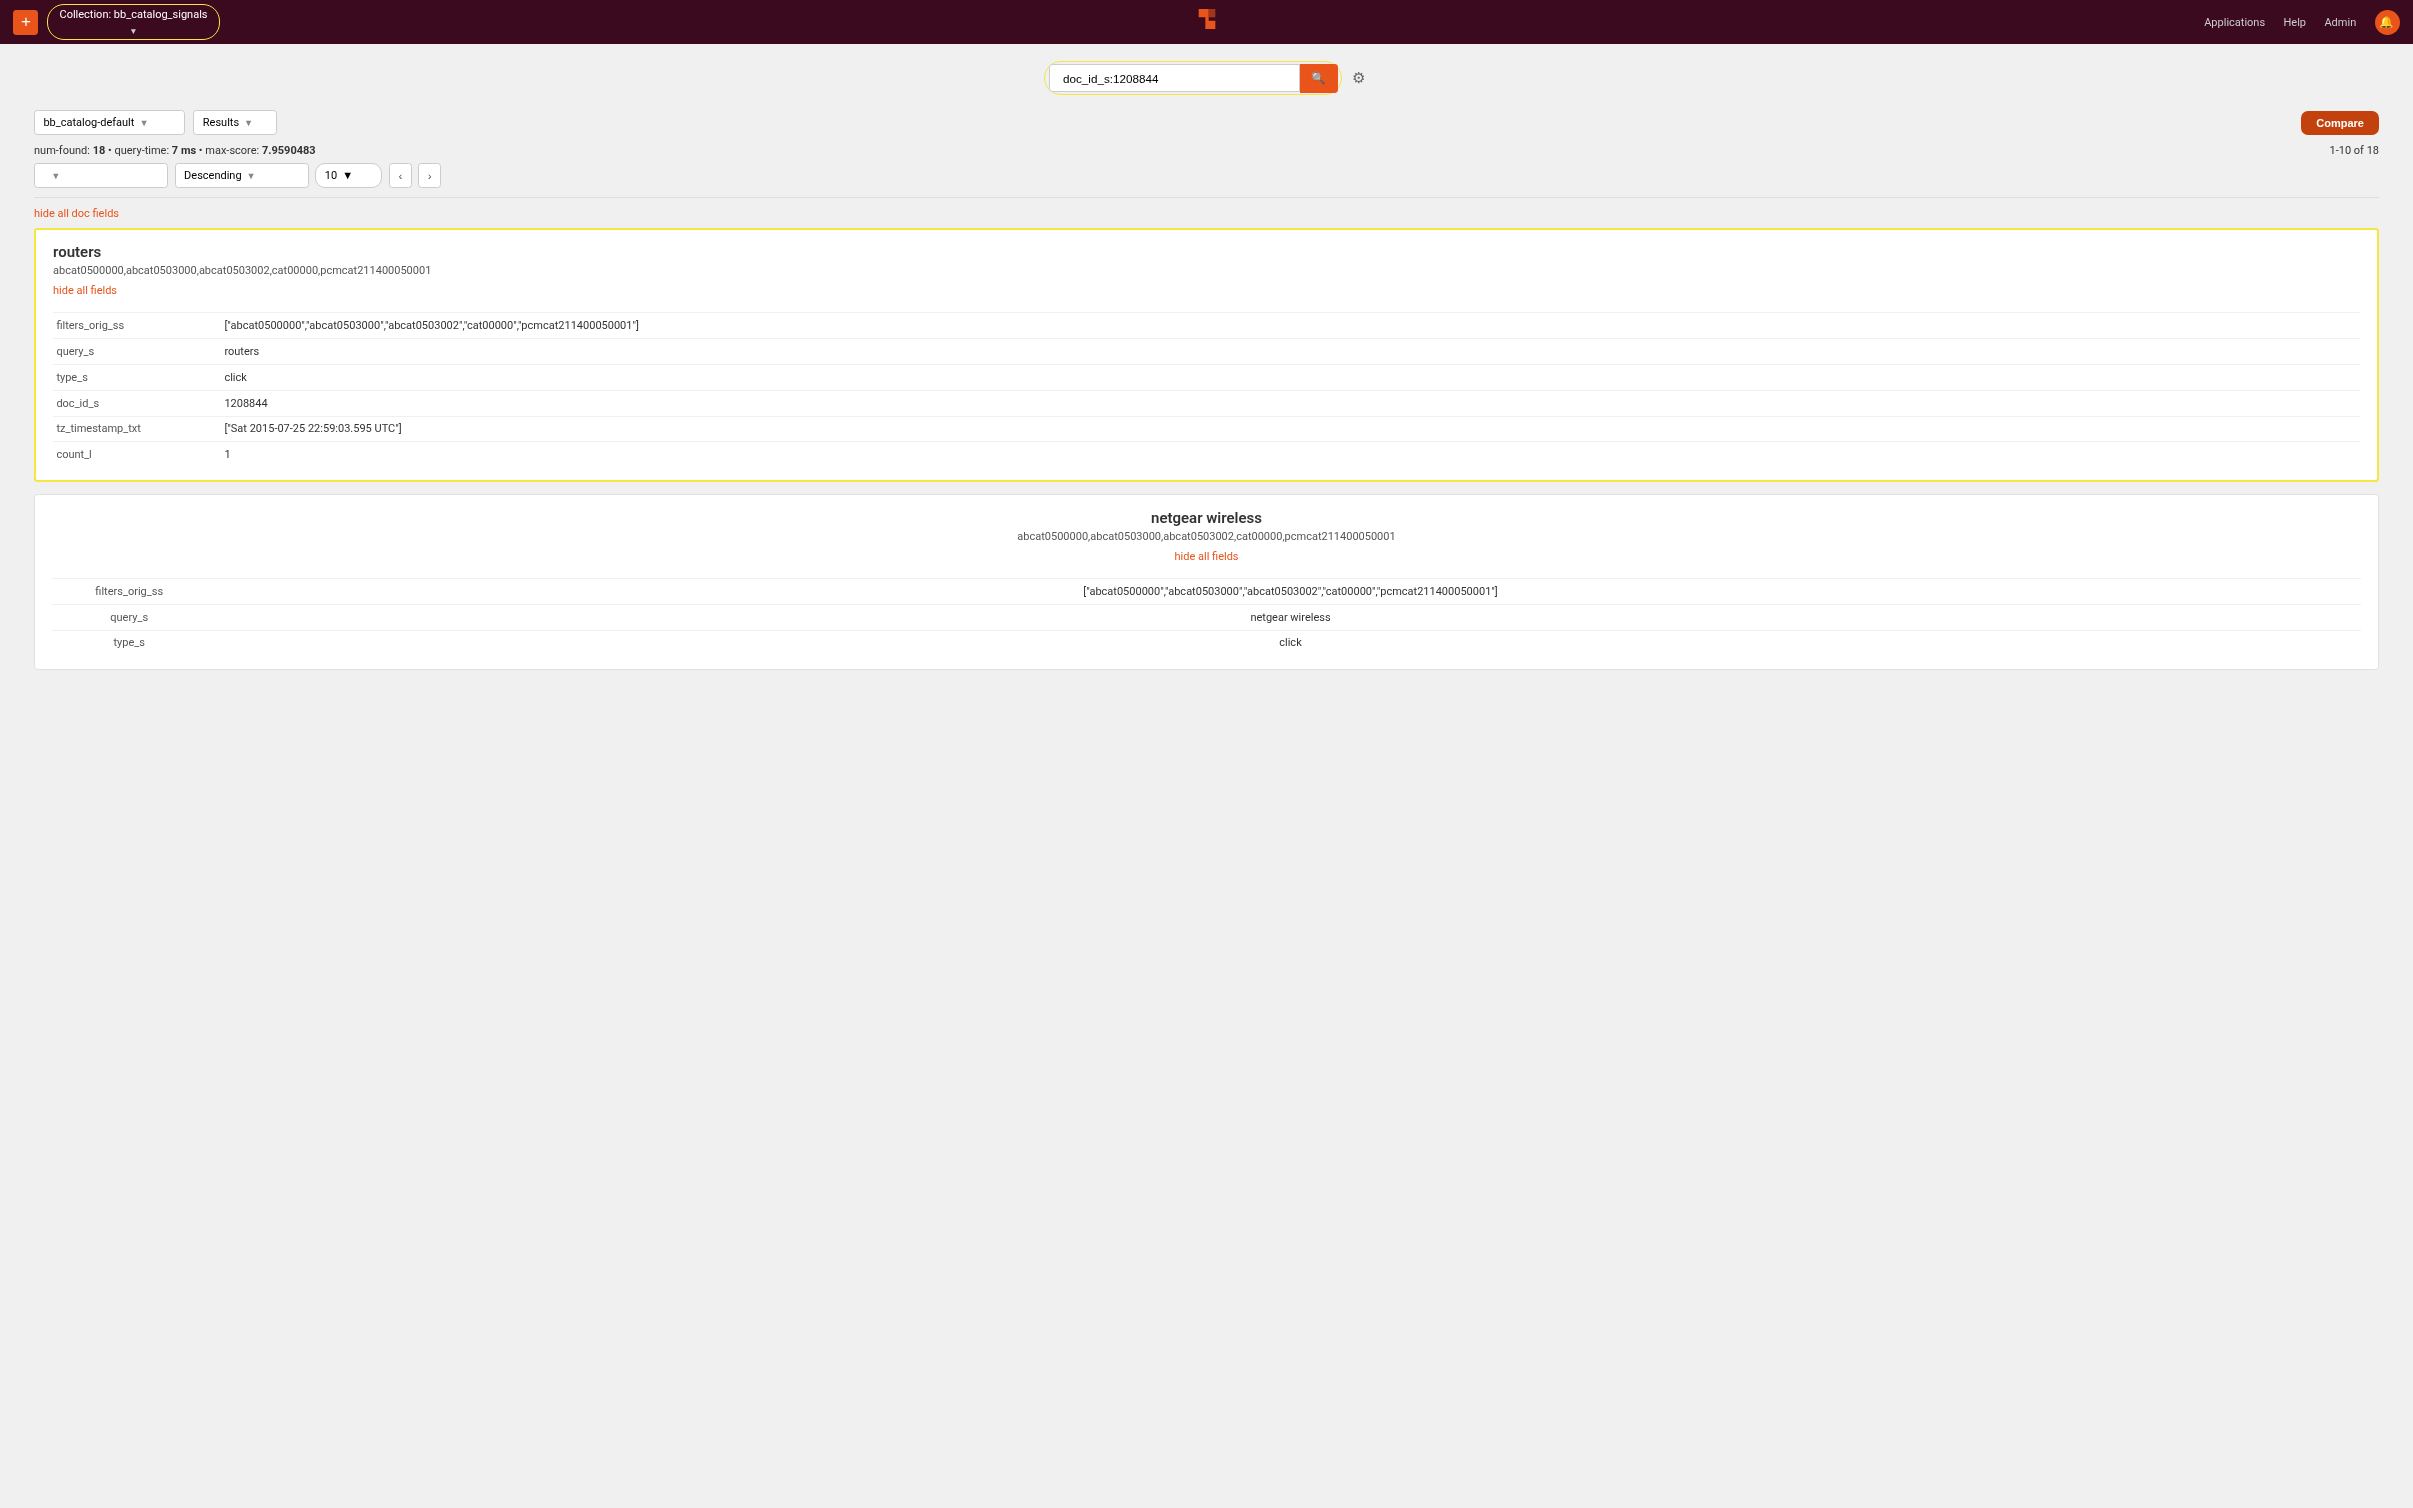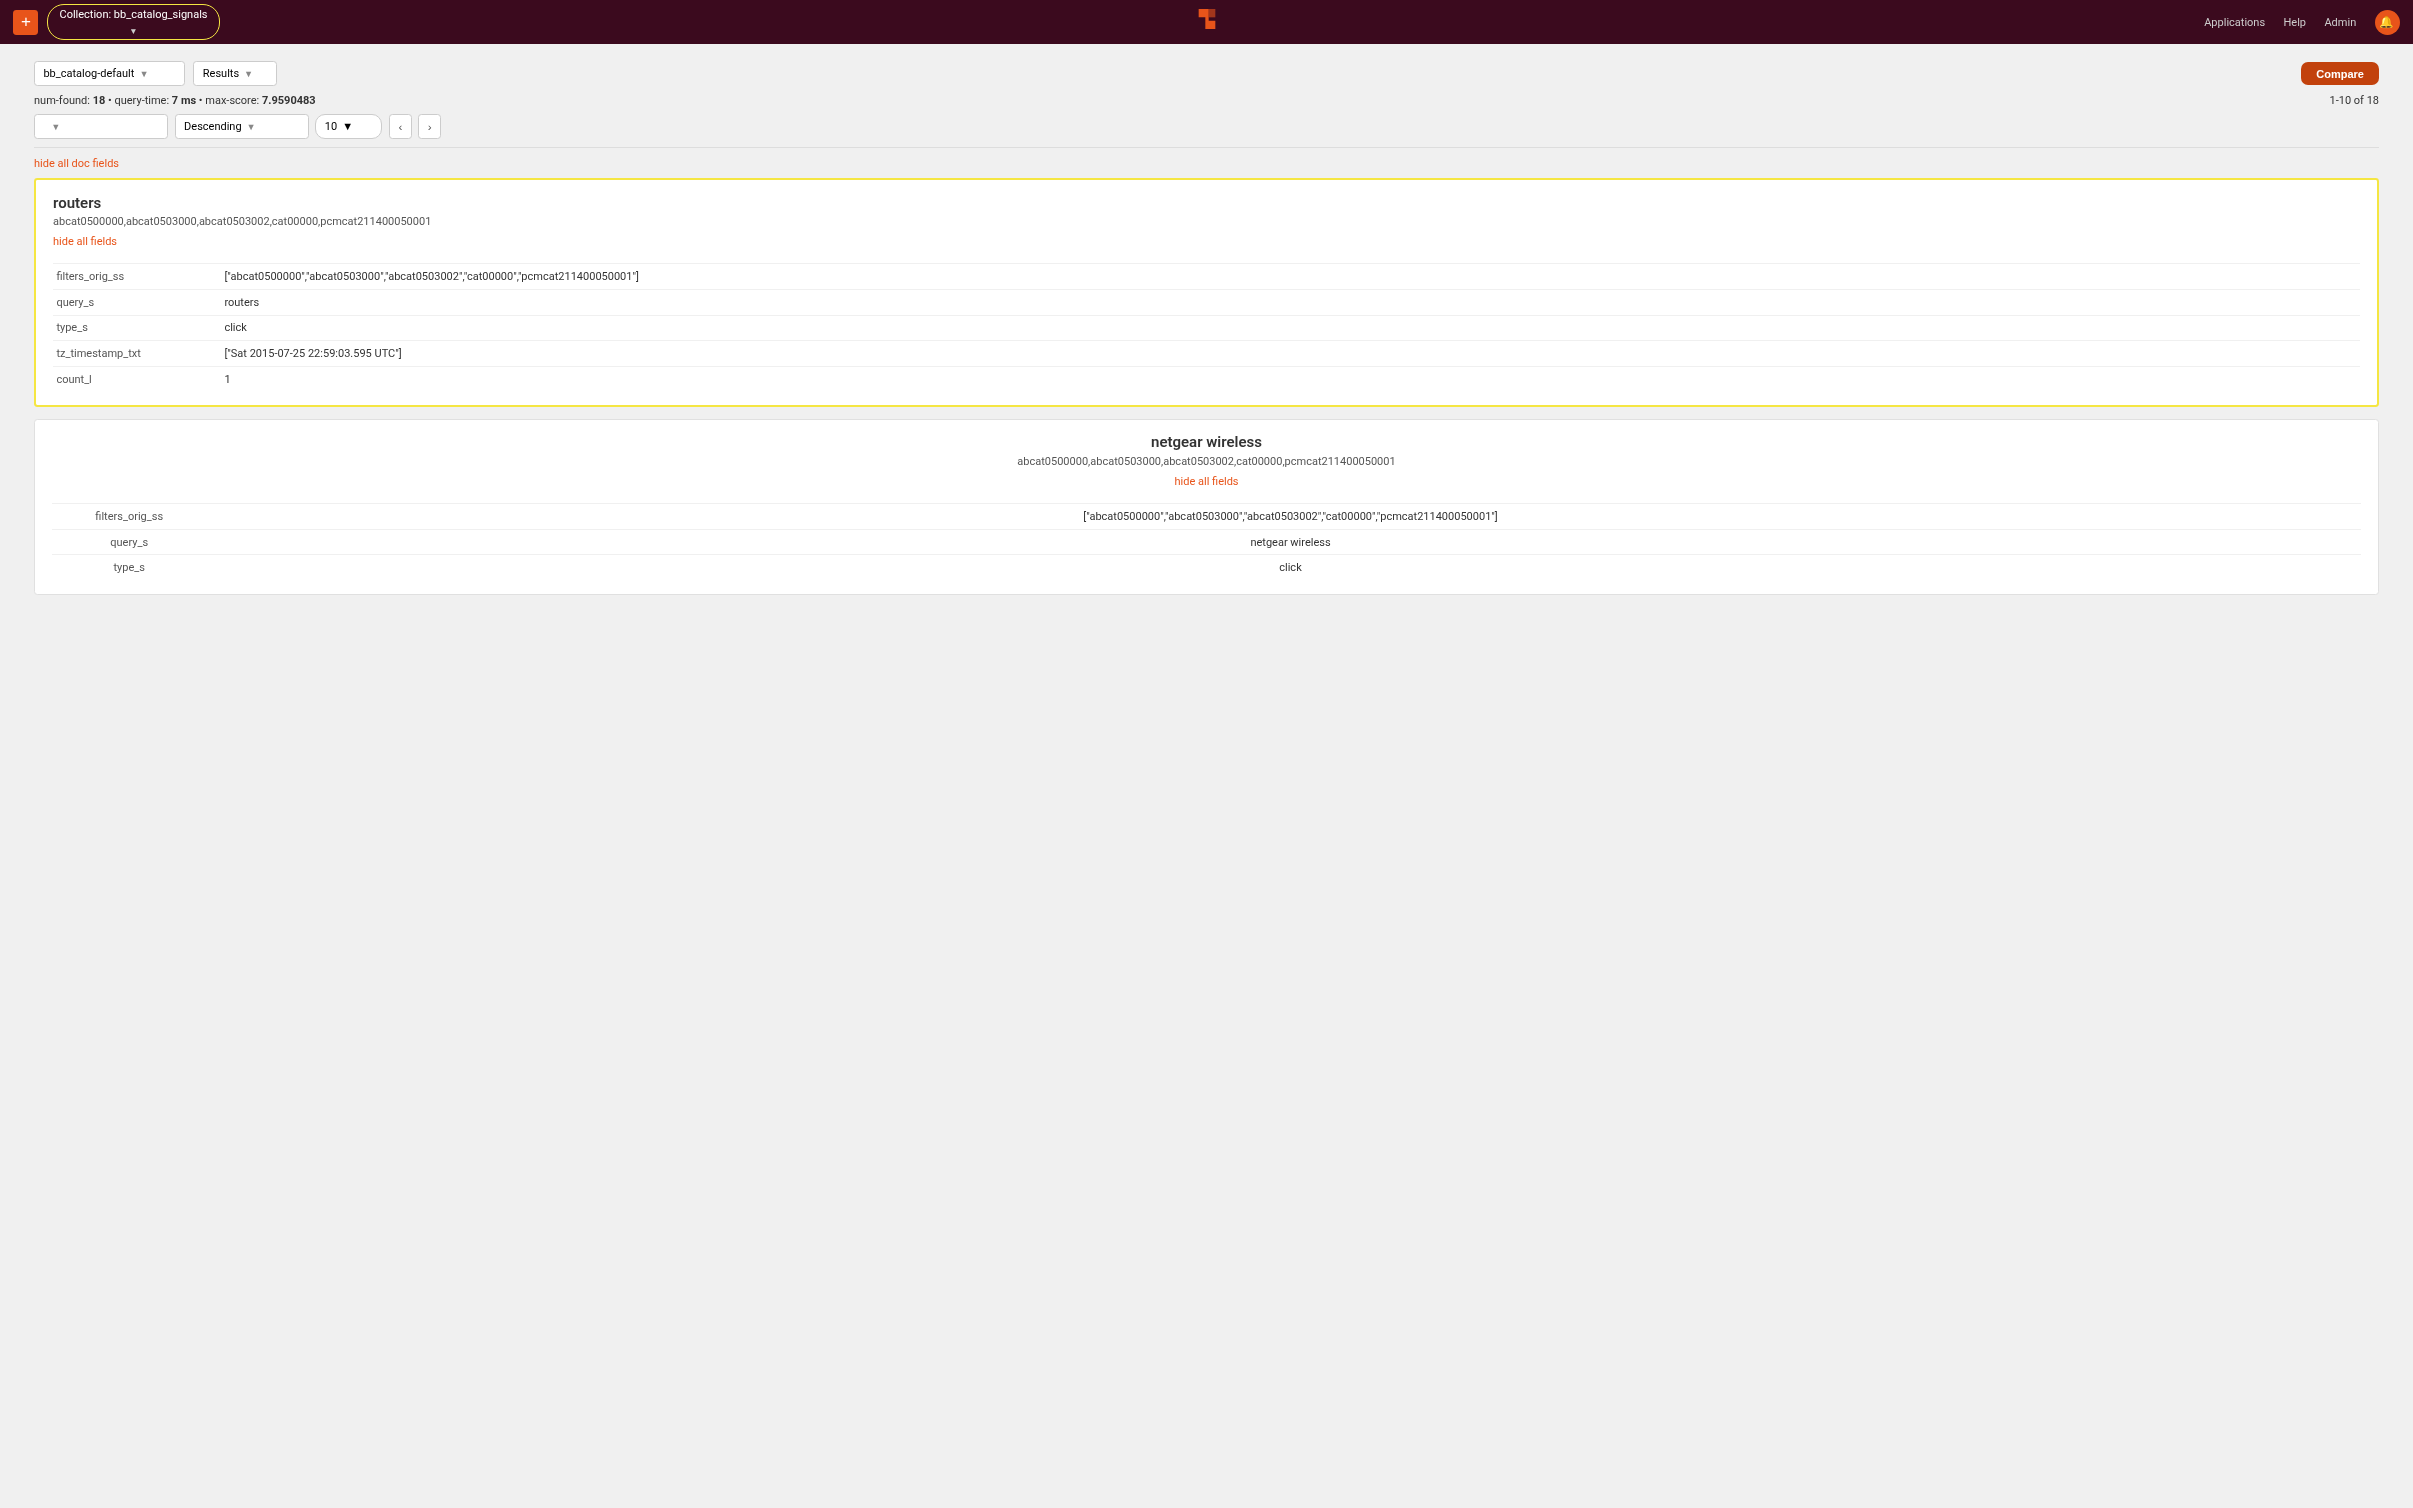--- a/index.html
+++ b/index.html
@@ -331,20 +331,33 @@
     <a href="#">Applications</a>
     <a href="#">Help</a>
     <a href="#">Admin</a>
     <button class="notif-btn">🔔</button>
   </div>
 </nav>
 
 <div class="main">
 
   
+  <div class="search-area">
+    <div class="search-wrapper">
+      <div class="search-input-row">
+        <input class="search-input" type="text" value="doc_id_s:1208844" style="">
+        <button class="search-btn">
+          <span>🔍</span>
+        </button>
+      </div>
+    </div>
+    <button class="settings-btn">
+      <span>⚙</span>
+    </button>
+  </div>
 
   
   <div class="toolbar-row">
     <div class="select-dropdown">
       <span>bb_catalog-default</span>
       <span class="chevron">▼</span>
     </div>
     <div class="select-dropdown select-dropdown-sm">
       <span>Results</span>
       <span class="chevron">▼</span>
@@ -403,20 +416,24 @@
       </tr>
       <tr>
         <td>query_s</td>
         <td>routers</td>
       </tr>
       <tr>
         <td>type_s</td>
         <td>click</td>
       </tr>
       <tr>
+        <td>doc_id_s</td>
+        <td>1208844</td>
+      </tr>
+      <tr>
         <td>tz_timestamp_txt</td>
         <td>["Sat 2015-07-25 22:59:03.595 UTC"]</td>
       </tr>
       <tr>
         <td>count_l</td>
         <td>1</td>
       </tr>
     </tbody>
       </table>
   </div>

